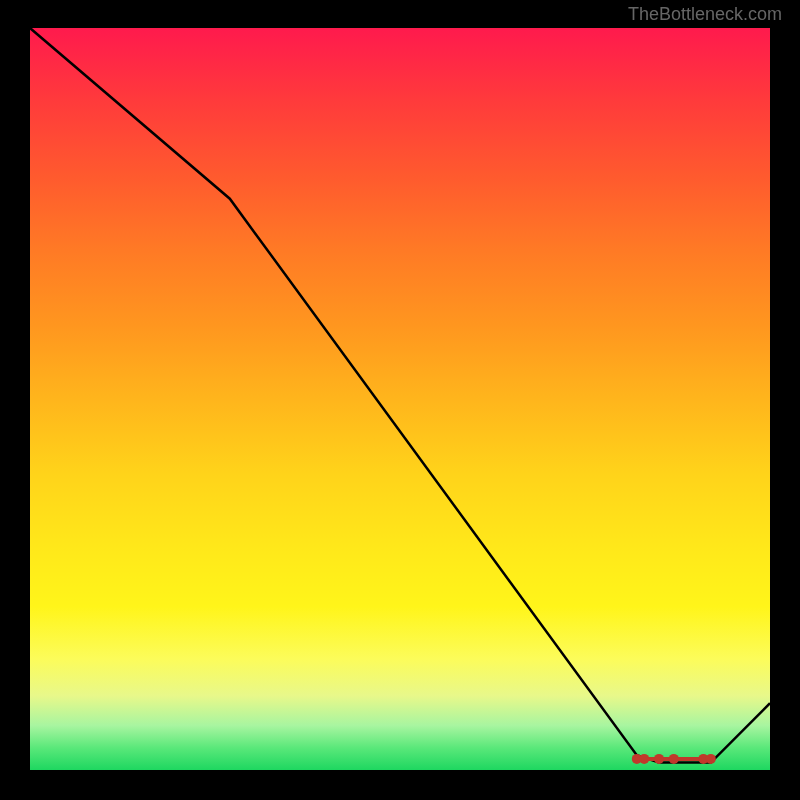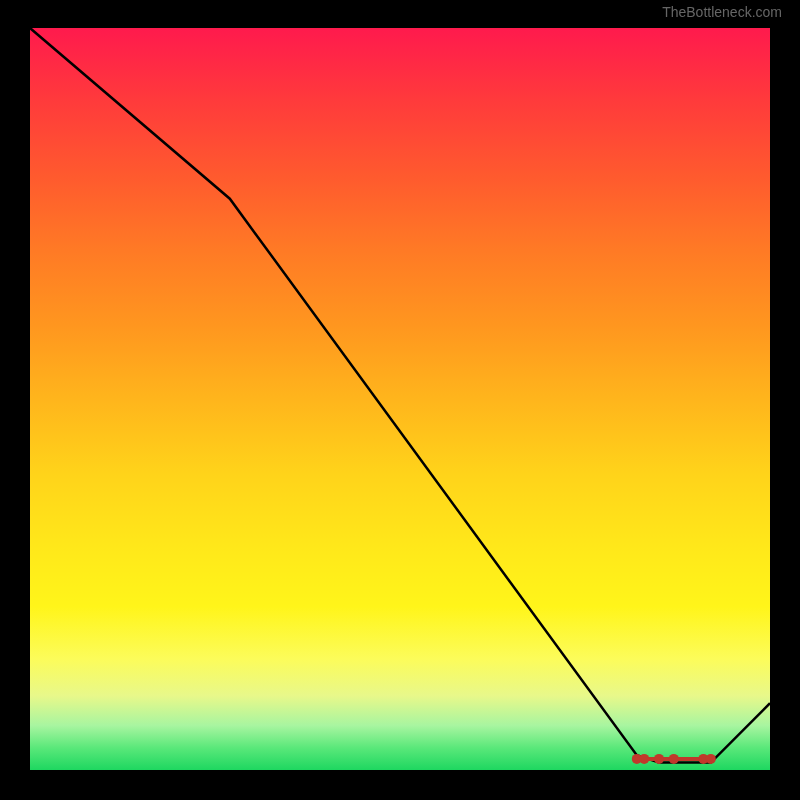--- a/index.html
+++ b/index.html
@@ -15,21 +15,21 @@
     width: 800px;
     height: 800px;
     background: #000;
     position: relative;
   }
   .watermark {
     position: absolute;
     top: 4px;
     right: 18px;
     color: #666;
-    font-size: 14px;
+    font-size: 18px;
     font-weight: 500;
     z-index: 10;
   }
   .plot-area {
     position: absolute;
     left: 30px;
     top: 28px;
     width: 740px;
     height: 742px;
     background: linear-gradient(to bottom,

